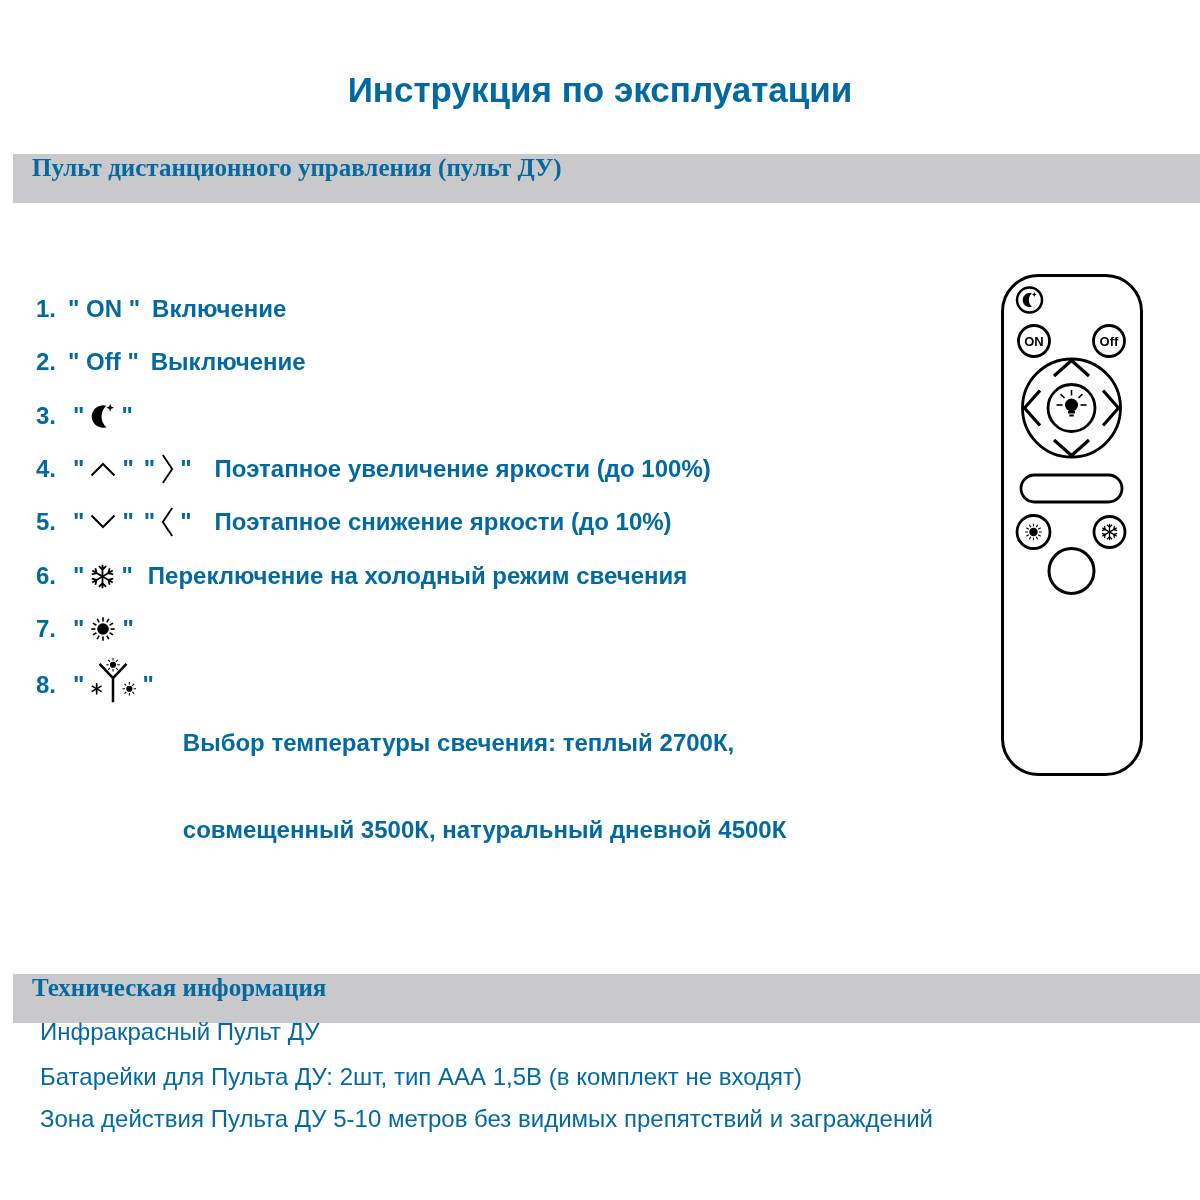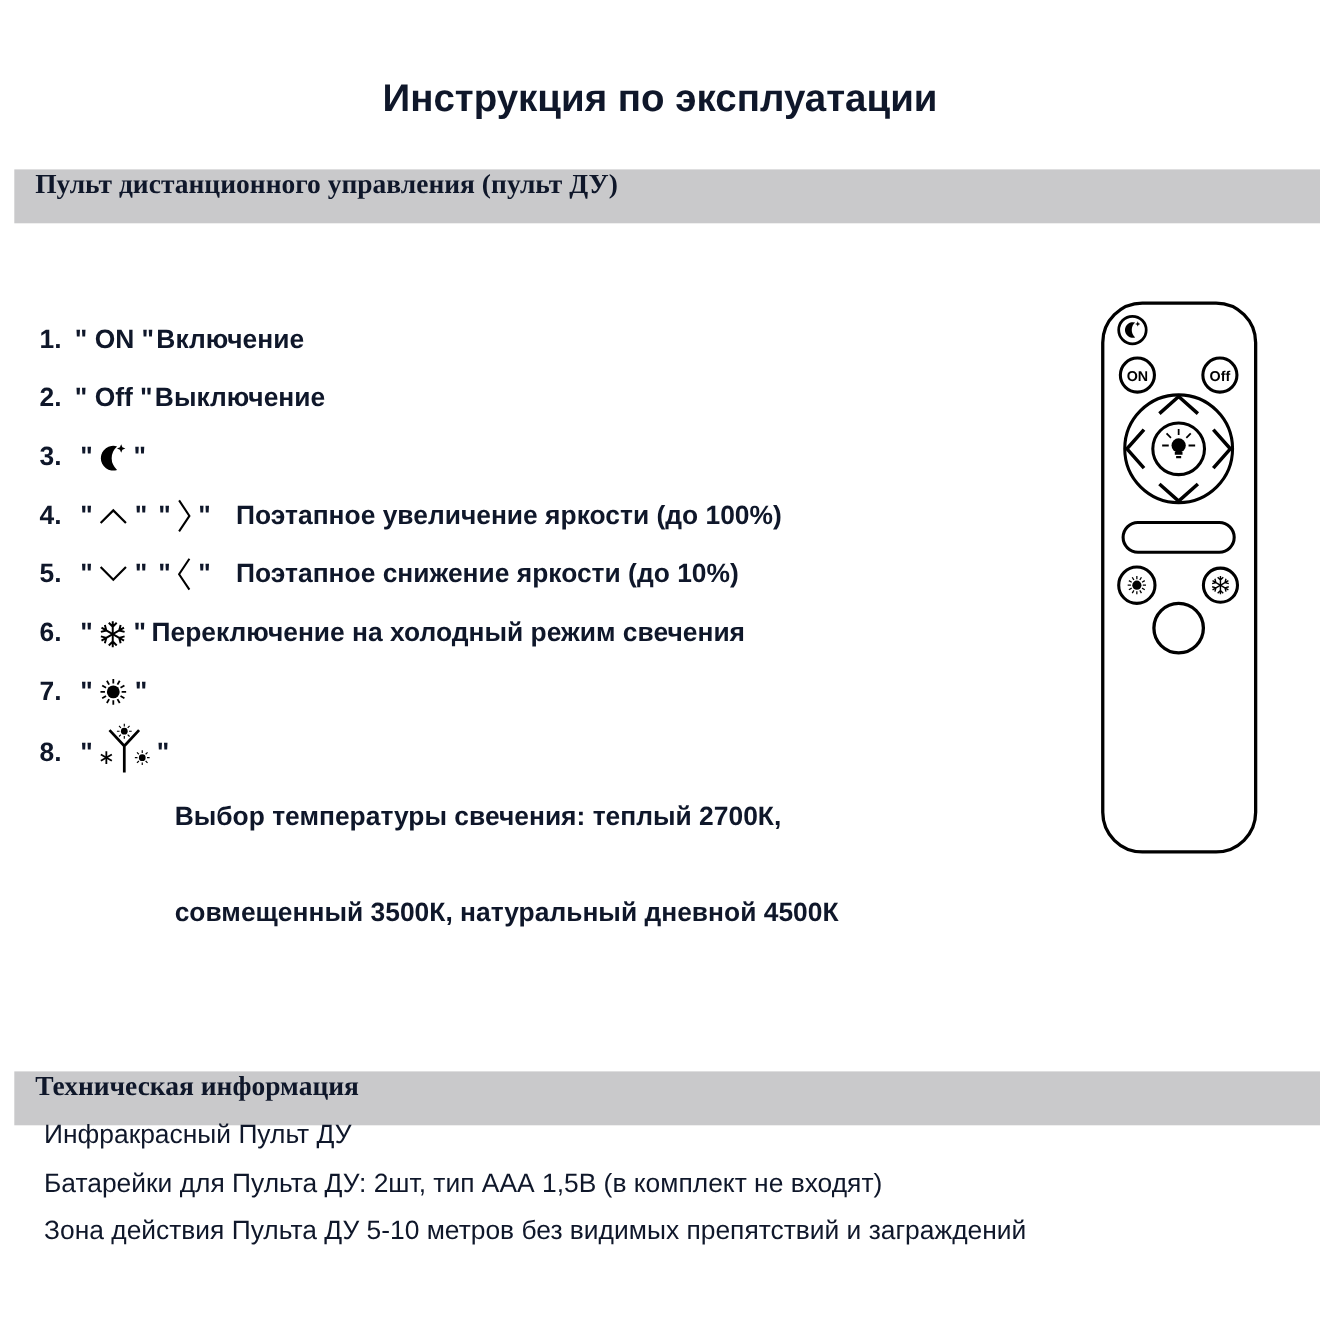--- a/index.html
+++ b/index.html
@@ -10,28 +10,28 @@
   .banner{position:absolute;left:13px;right:0;height:49px;background:#c9c9cb;
           display:flex;align-items:flex-start;padding-left:19px;
           font-size:25px;font-weight:bold;font-family:Liberation Serif, serif;}
   .banner1{top:154px;}
   .banner2{top:938px;margin-top:36px;}
   .item{position:absolute;left:36px;display:flex;align-items:center;height:32px;
         font-size:24px;font-weight:bold;white-space:pre;}
   .item .num{margin-right:12px;}
   .q{margin:0 5px;}
   .badge{margin-right:2px;}
-  .desc{}
+  .desc{margin-left:10px;}
   .desc-gap{margin-left:18px;}
   .li-icon{flex:0 0 auto;}
   .chev-down{transform:rotate(180deg);}
   .chev-left{transform:scaleX(-1);}
   .item8{align-items:flex-start;height:auto;line-height:29px;}
   .item8 .num,.item8 .q{line-height:29px;}
-  .desc2block{margin-left:0;}
+  .desc2block{margin-left:24px;}
   .icon8{margin-top:-13px;}
   .tech-line{position:absolute;left:40px;font-size:24px;font-weight:normal;white-space:pre;}
   .tl0{top:1018px;} .tl1{top:1063px;} .tl2{top:1105px;}
   .remote{position:absolute;left:1000px;top:273px;width:144px;height:504px;}
   .defs{position:absolute;width:0;height:0;overflow:hidden;}
 </style>
 </head>
 <body>
 
 <svg class="defs" aria-hidden="true">
@@ -108,21 +108,21 @@
           <line x1="45.2" y1="29.8" x2="47" y2="28"></line>
             <line x1="38.8" y1="29.8" x2="37" y2="28"></line>
           <line x1="45.2" y1="36.2" x2="47" y2="38"></line>
             <line x1="38.8" y1="36.2" x2="37" y2="38"></line>
         </g>
       </g>
     </symbol>
   </defs>
 </svg>
 
-<div class="page" style="color: #0f172a;">
+<div class="page" style="color: #0369a1;">
 
   <h1 class="title">Инструкция по эксплуатации</h1>
 
   <div class="banner banner1" style="background: rgb(201, 201, 203);">
     <span>Пульт дистанционного управления (пульт ДУ)</span>
   </div>
 
   <div class="item" style="top:293px">
     <span class="num">1.</span>
     <span class="badge">" ON "</span>

